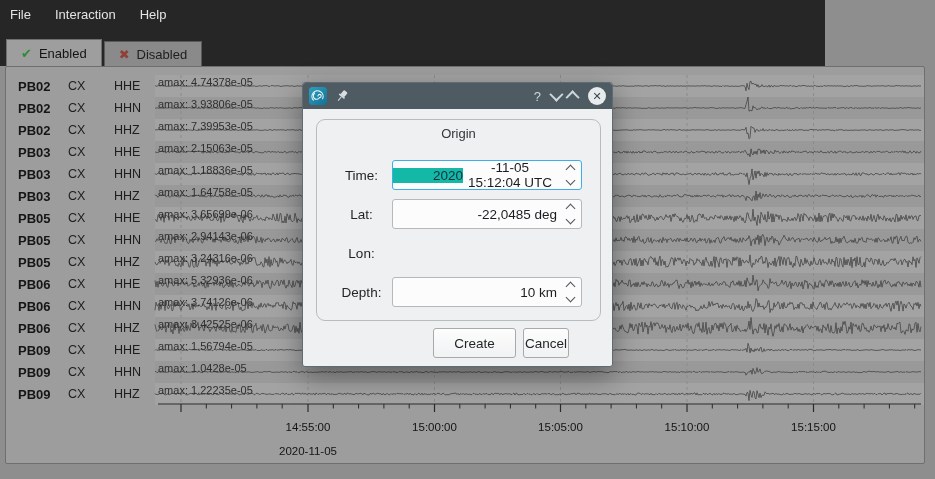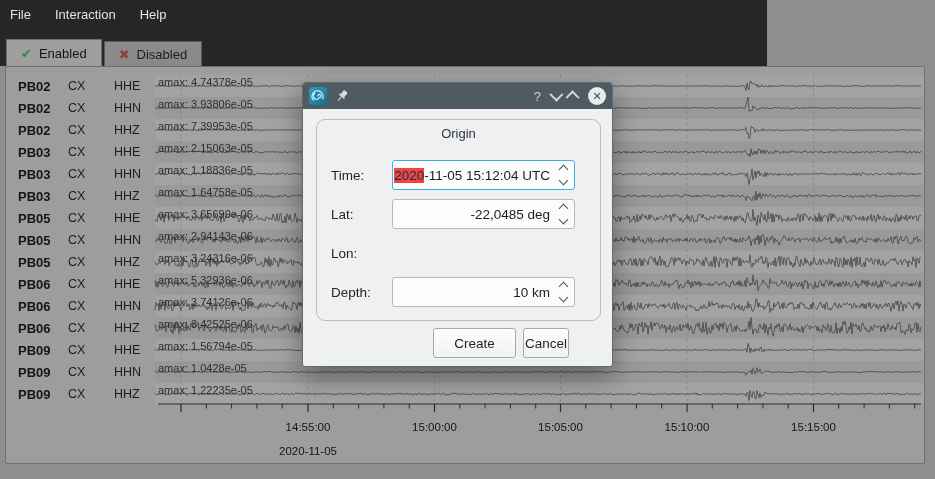--- a/index.html
+++ b/index.html
@@ -3,21 +3,21 @@
 <meta charset="utf-8">
 <style>
   html,body{margin:0;padding:0;}
   body{
     width:935px;height:479px;position:relative;overflow:hidden;
     background:#8e8e8e;
     font-family:"Liberation Sans","DejaVu Sans",sans-serif;
     -webkit-font-smoothing:antialiased;
   }
   
-  .top-dark{position:absolute;left:0;top:0;width:767px;height:66px;background:#262626;}
+  .top-dark{position:absolute;left:0;top:0;width:825px;height:66px;background:#262626;}
   .menubar{display:flex;align-items:center;height:28px;padding-left:10px;gap:0;}
   .menu-item{color:#e4e4e4;font-size:13px;padding:0 12px;height:28px;display:flex;align-items:center;cursor:default;}
   .menu-item:first-child{padding-left:0;}
   .tabbar{position:absolute;left:6px;bottom:0;display:flex;align-items:flex-end;}
   .tab{display:flex;align-items:center;gap:7px;font-size:13px;padding:0 14px;border:1px solid #5a5a5a;border-bottom:none;}
   .tab.selected{background:#9e9e9e;color:#141414;height:26px;border-color:#6e6e6e;}
   .tab.unselected{background:#8a8a8a;color:#202020;height:24px;margin-left:2px;}
   .tab-icon{font-size:13px;line-height:1;}
   .tab-icon.check{color:#2f8b34;}
   .tab-icon.cross{color:#8f4038;}
@@ -49,21 +49,21 @@
   .help-btn{color:#cfd6da;font-size:13px;cursor:default;}
   .chev{width:8px;height:8px;border:solid #cfd6da;border-width:0 2px 2px 0;display:inline-block;}
   .chev.down{transform:rotate(45deg) translateY(-2px);}
   .chev.up{transform:rotate(-135deg) translateY(-2px);}
   .close-btn{width:18px;height:18px;border-radius:50%;background:#e8ebed;color:#3a474e;display:flex;align-items:center;justify-content:center;font-size:11px;font-weight:bold;cursor:default;}
   .groupbox{
     position:absolute;left:13px;top:36px;width:285px;height:202px;
     border:1px solid #b9bcbe;border-radius:9px;box-sizing:border-box;
   }
   .group-title{position:absolute;top:6px;left:0;right:0;text-align:center;font-size:13px;color:#31363b;}
-  .field-row{position:absolute;left:14px;right:25px;height:30px;display:flex;align-items:center;}
+  .field-row{position:absolute;left:14px;right:18px;height:30px;display:flex;align-items:center;text-align:center;}
   .field-label{width:61px;font-size:13.5px;color:#232629;}
   .spinbox{
     flex:1;height:30px;background:#fcfcfc;border:1px solid #b6b9bb;border-radius:3px;box-sizing:border-box;
     display:flex;align-items:center;justify-content:flex-end;padding-right:24px;position:relative;
     font-size:13.5px;color:#1b1e20;
   }
   .spinbox.focused{border-color:#3daee9;}
   .spinbox .sel{background:#3daee9;color:#10303f;}
   .spin-arrows{position:absolute;right:7px;top:0;bottom:0;display:flex;flex-direction:column;justify-content:center;gap:4px;}
   .sp{width:6px;height:6px;border:solid #4d545a;border-width:0 1.6px 1.6px 0;display:block;}
@@ -318,21 +318,21 @@
         </span>
     </div>
   </div>
 
   <div class="groupbox">
     <div class="group-title">Origin</div>
 
     <div class="field-row" style="top:40px;">
       <span class="field-label">Time:</span>
       <div class="spinbox focused" style="border-color: rgb(61, 174, 233);">
-        <span class="sel" style="background: #ef4444;">2020</span>
+        <span class="sel" style="background: #14b8a6; padding-left: 40px;">2020</span>
           <span>-11-05 15:12:04 UTC</span>
         <span class="spin-arrows">
             <i class="sp up"></i>
             <i class="sp down"></i>
           </span>
       </div>
     </div>
 
     <div class="field-row" style="top:79px;">
       <span class="field-label">Lat:</span>

